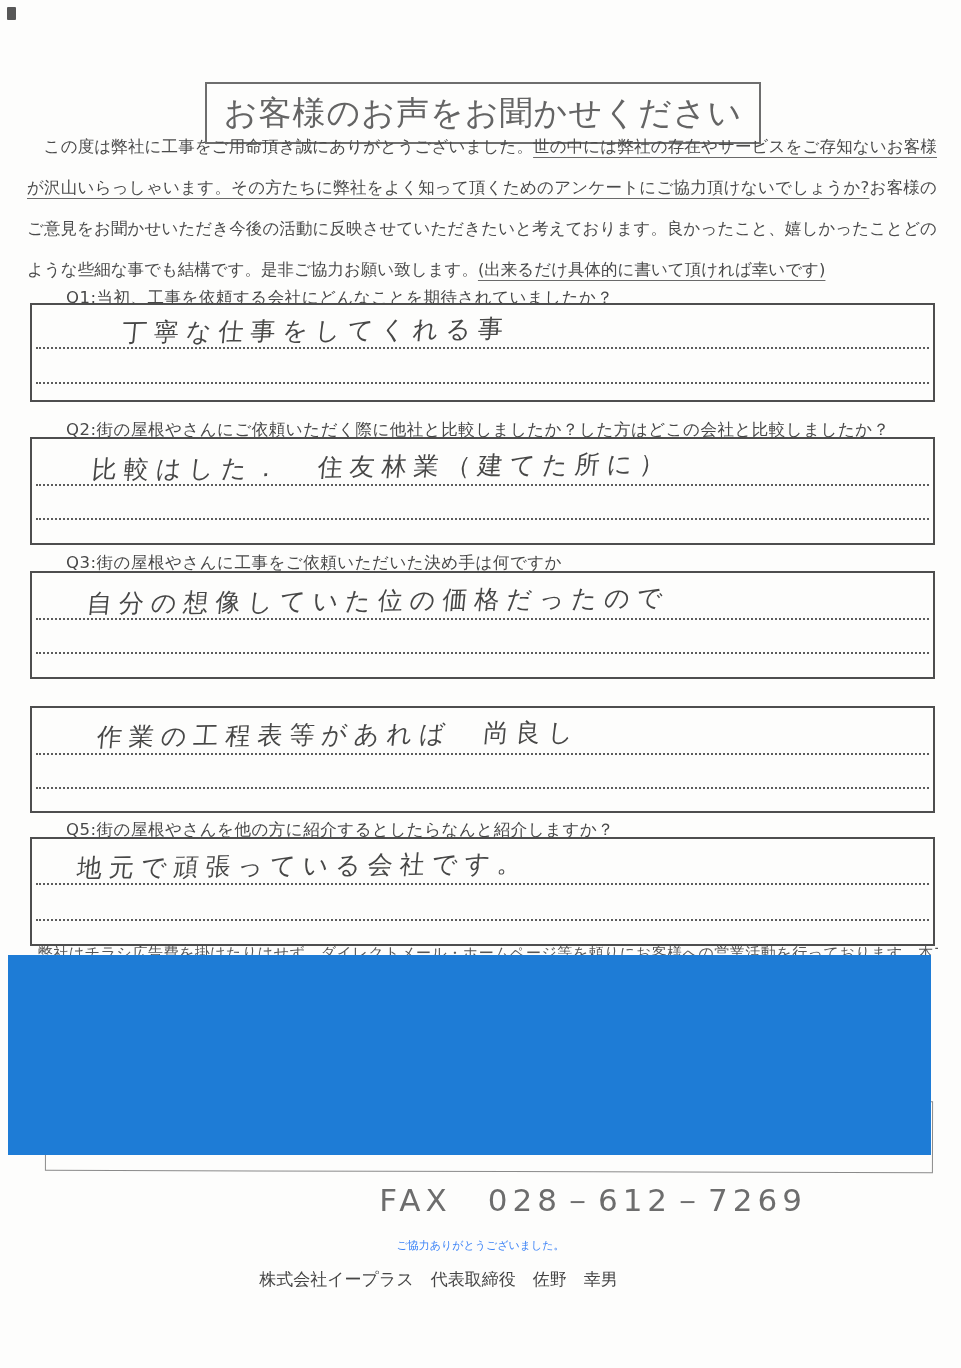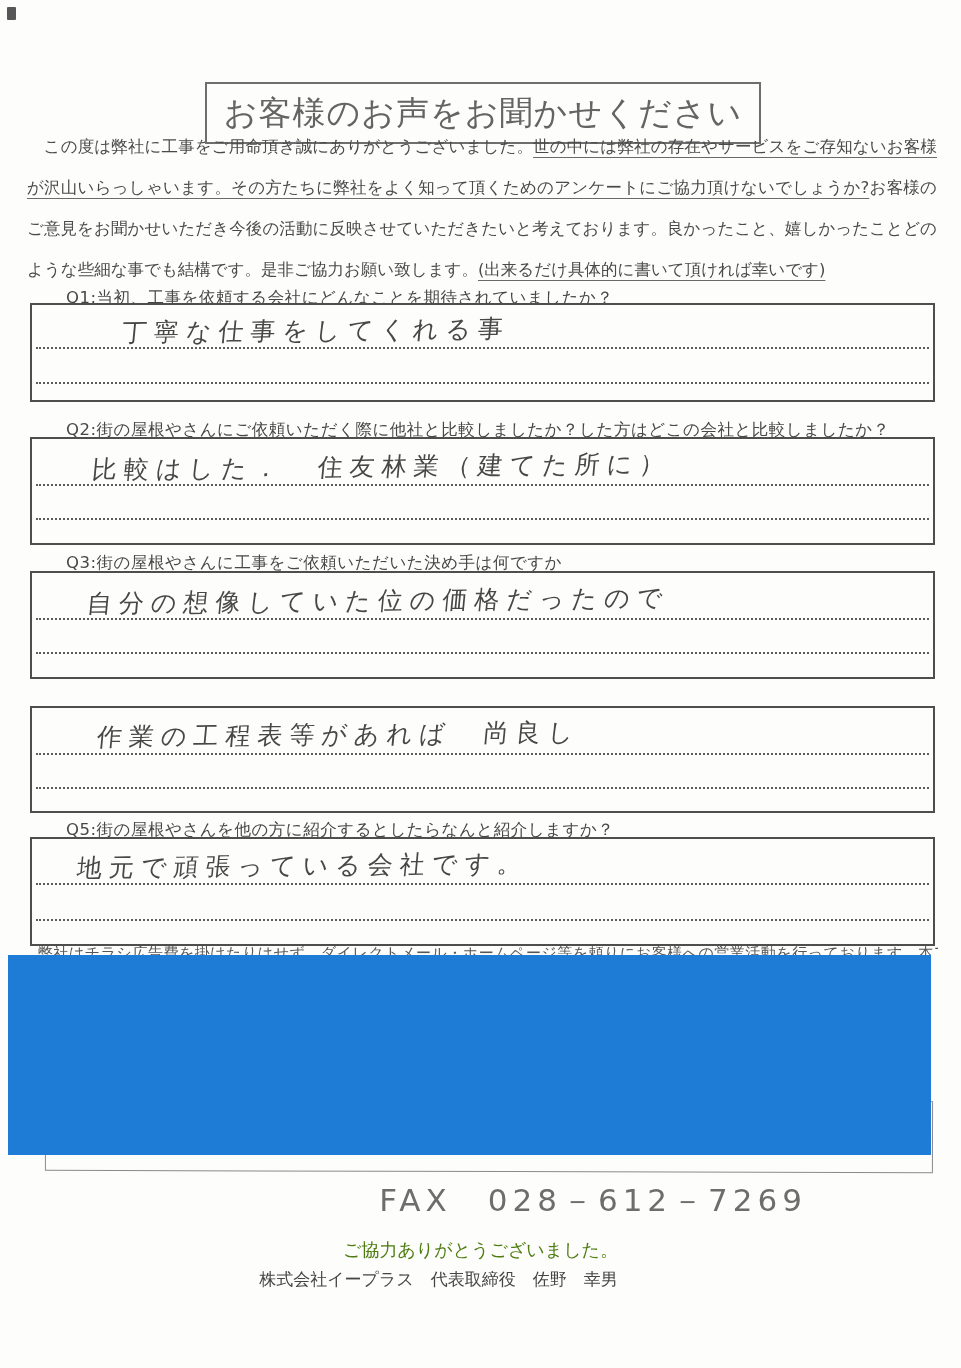--- a/index.html
+++ b/index.html
@@ -71,21 +71,21 @@
     transform:rotate(.15deg);
   }
   .fax{
     position:absolute;left:0;top:1180px;width:807px;
     text-align:right;
     font-size:31px;color:#6d6d6d;letter-spacing:5px;
     font-weight:400;
   }
   .footer-thanks{
     position:absolute;left:0;top:1238px;width:961px;text-align:center;
-    font-size:18px;color:#4d7c0f;
+    font-size:11px;color:#3b82f6;
   }
   .footer-company{
     position:absolute;left:0;top:1268px;width:877px;text-align:center;
     font-size:17px;color:#454545;
   }
   .footer-privacy{
     position:absolute;left:0;top:1297px;width:961px;text-align:center;
     font-size:17.5px;color:#3c3c3c;font-weight:500;
   }
 </style>

